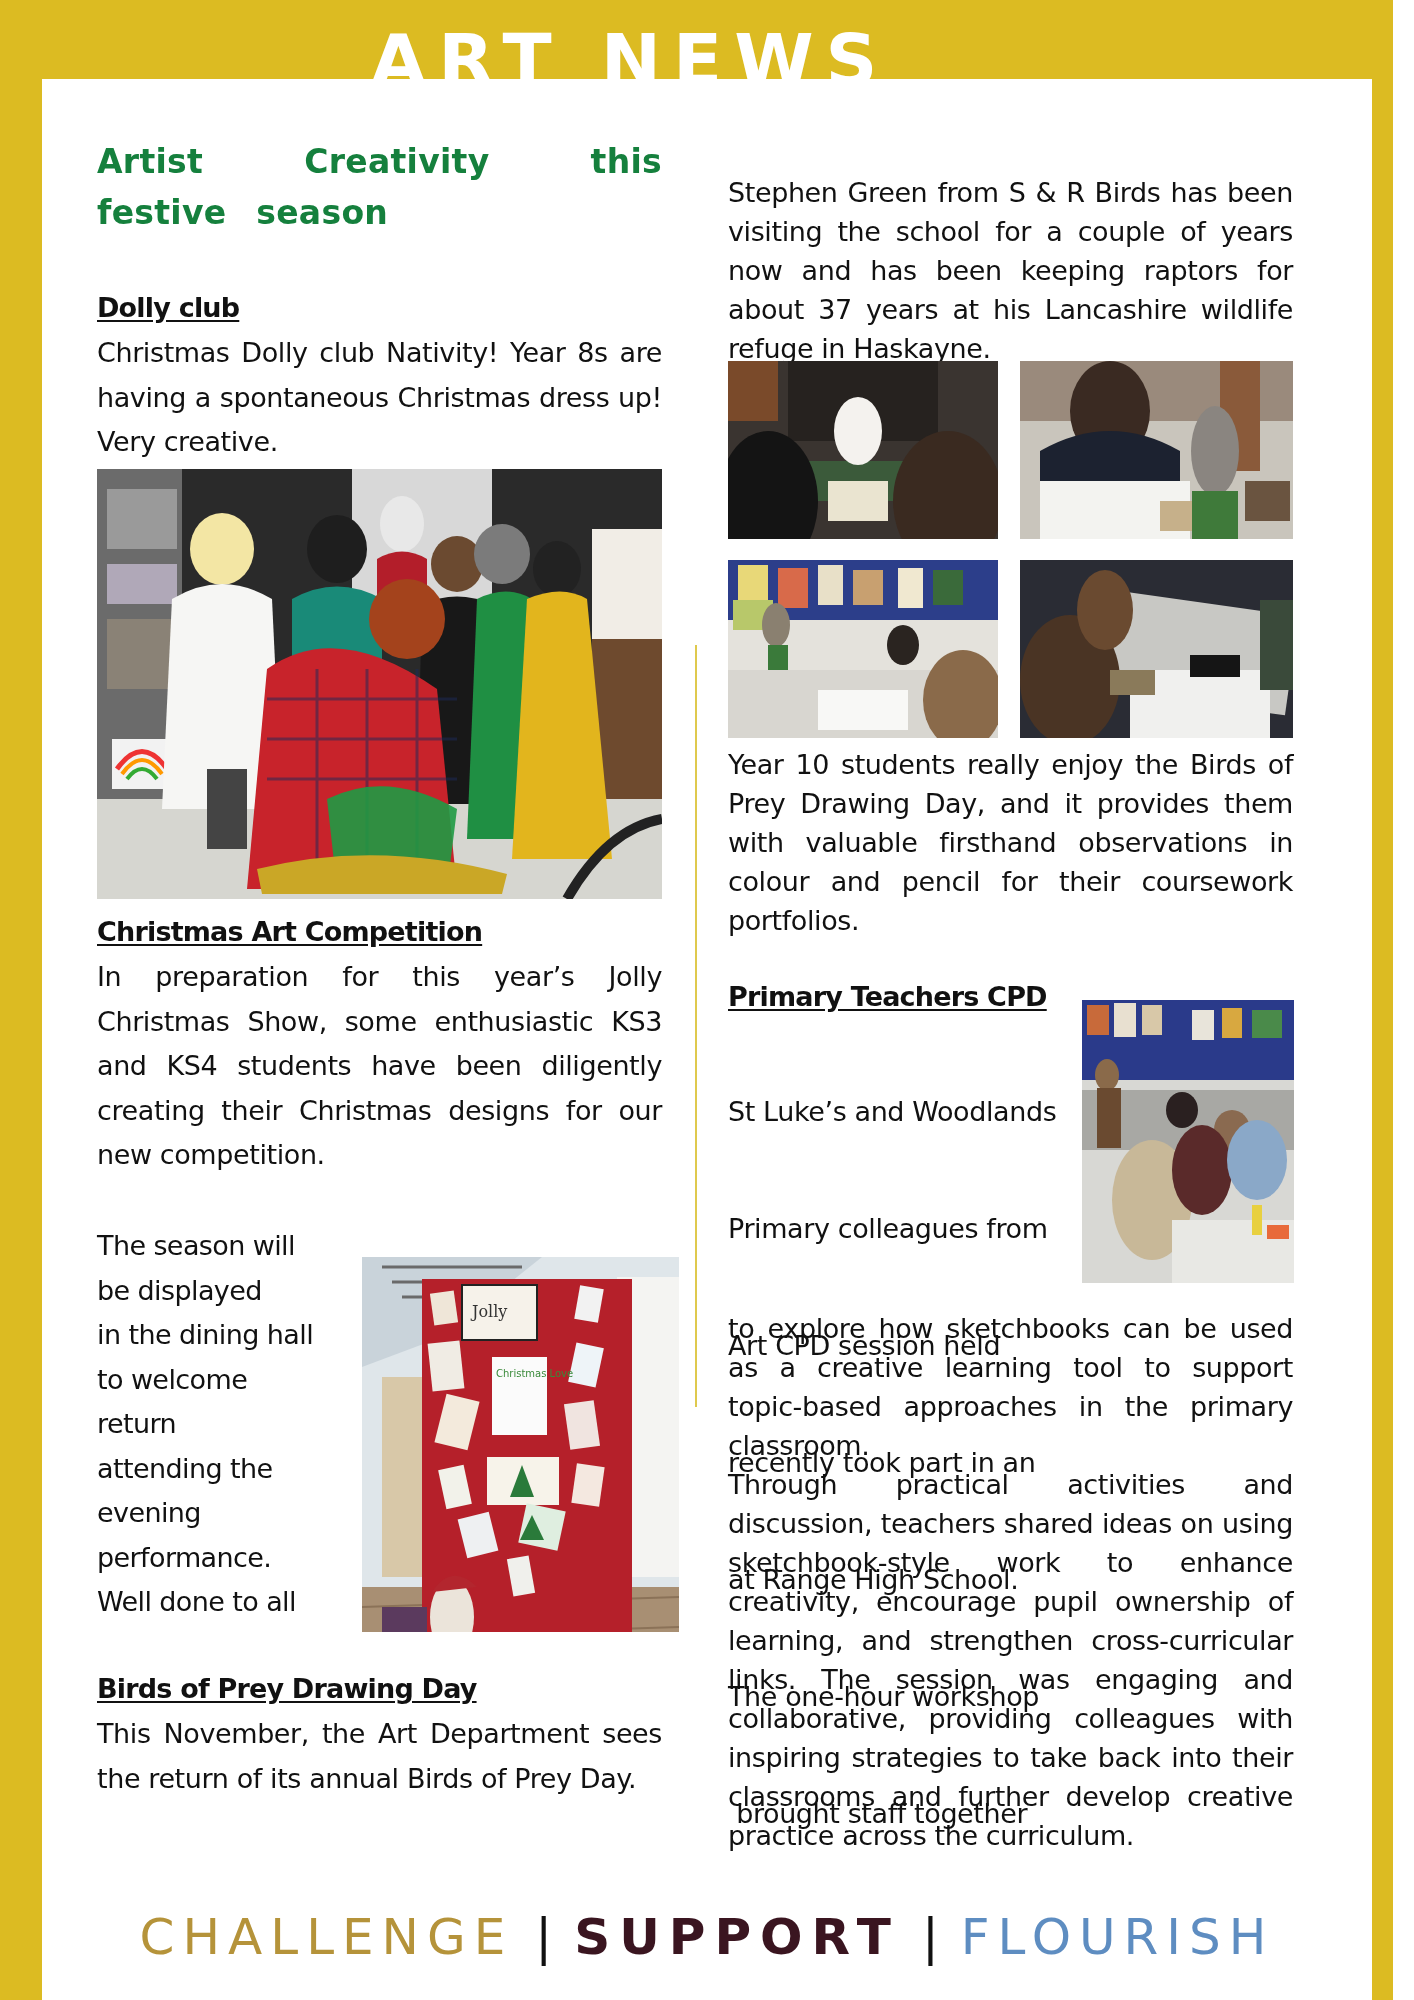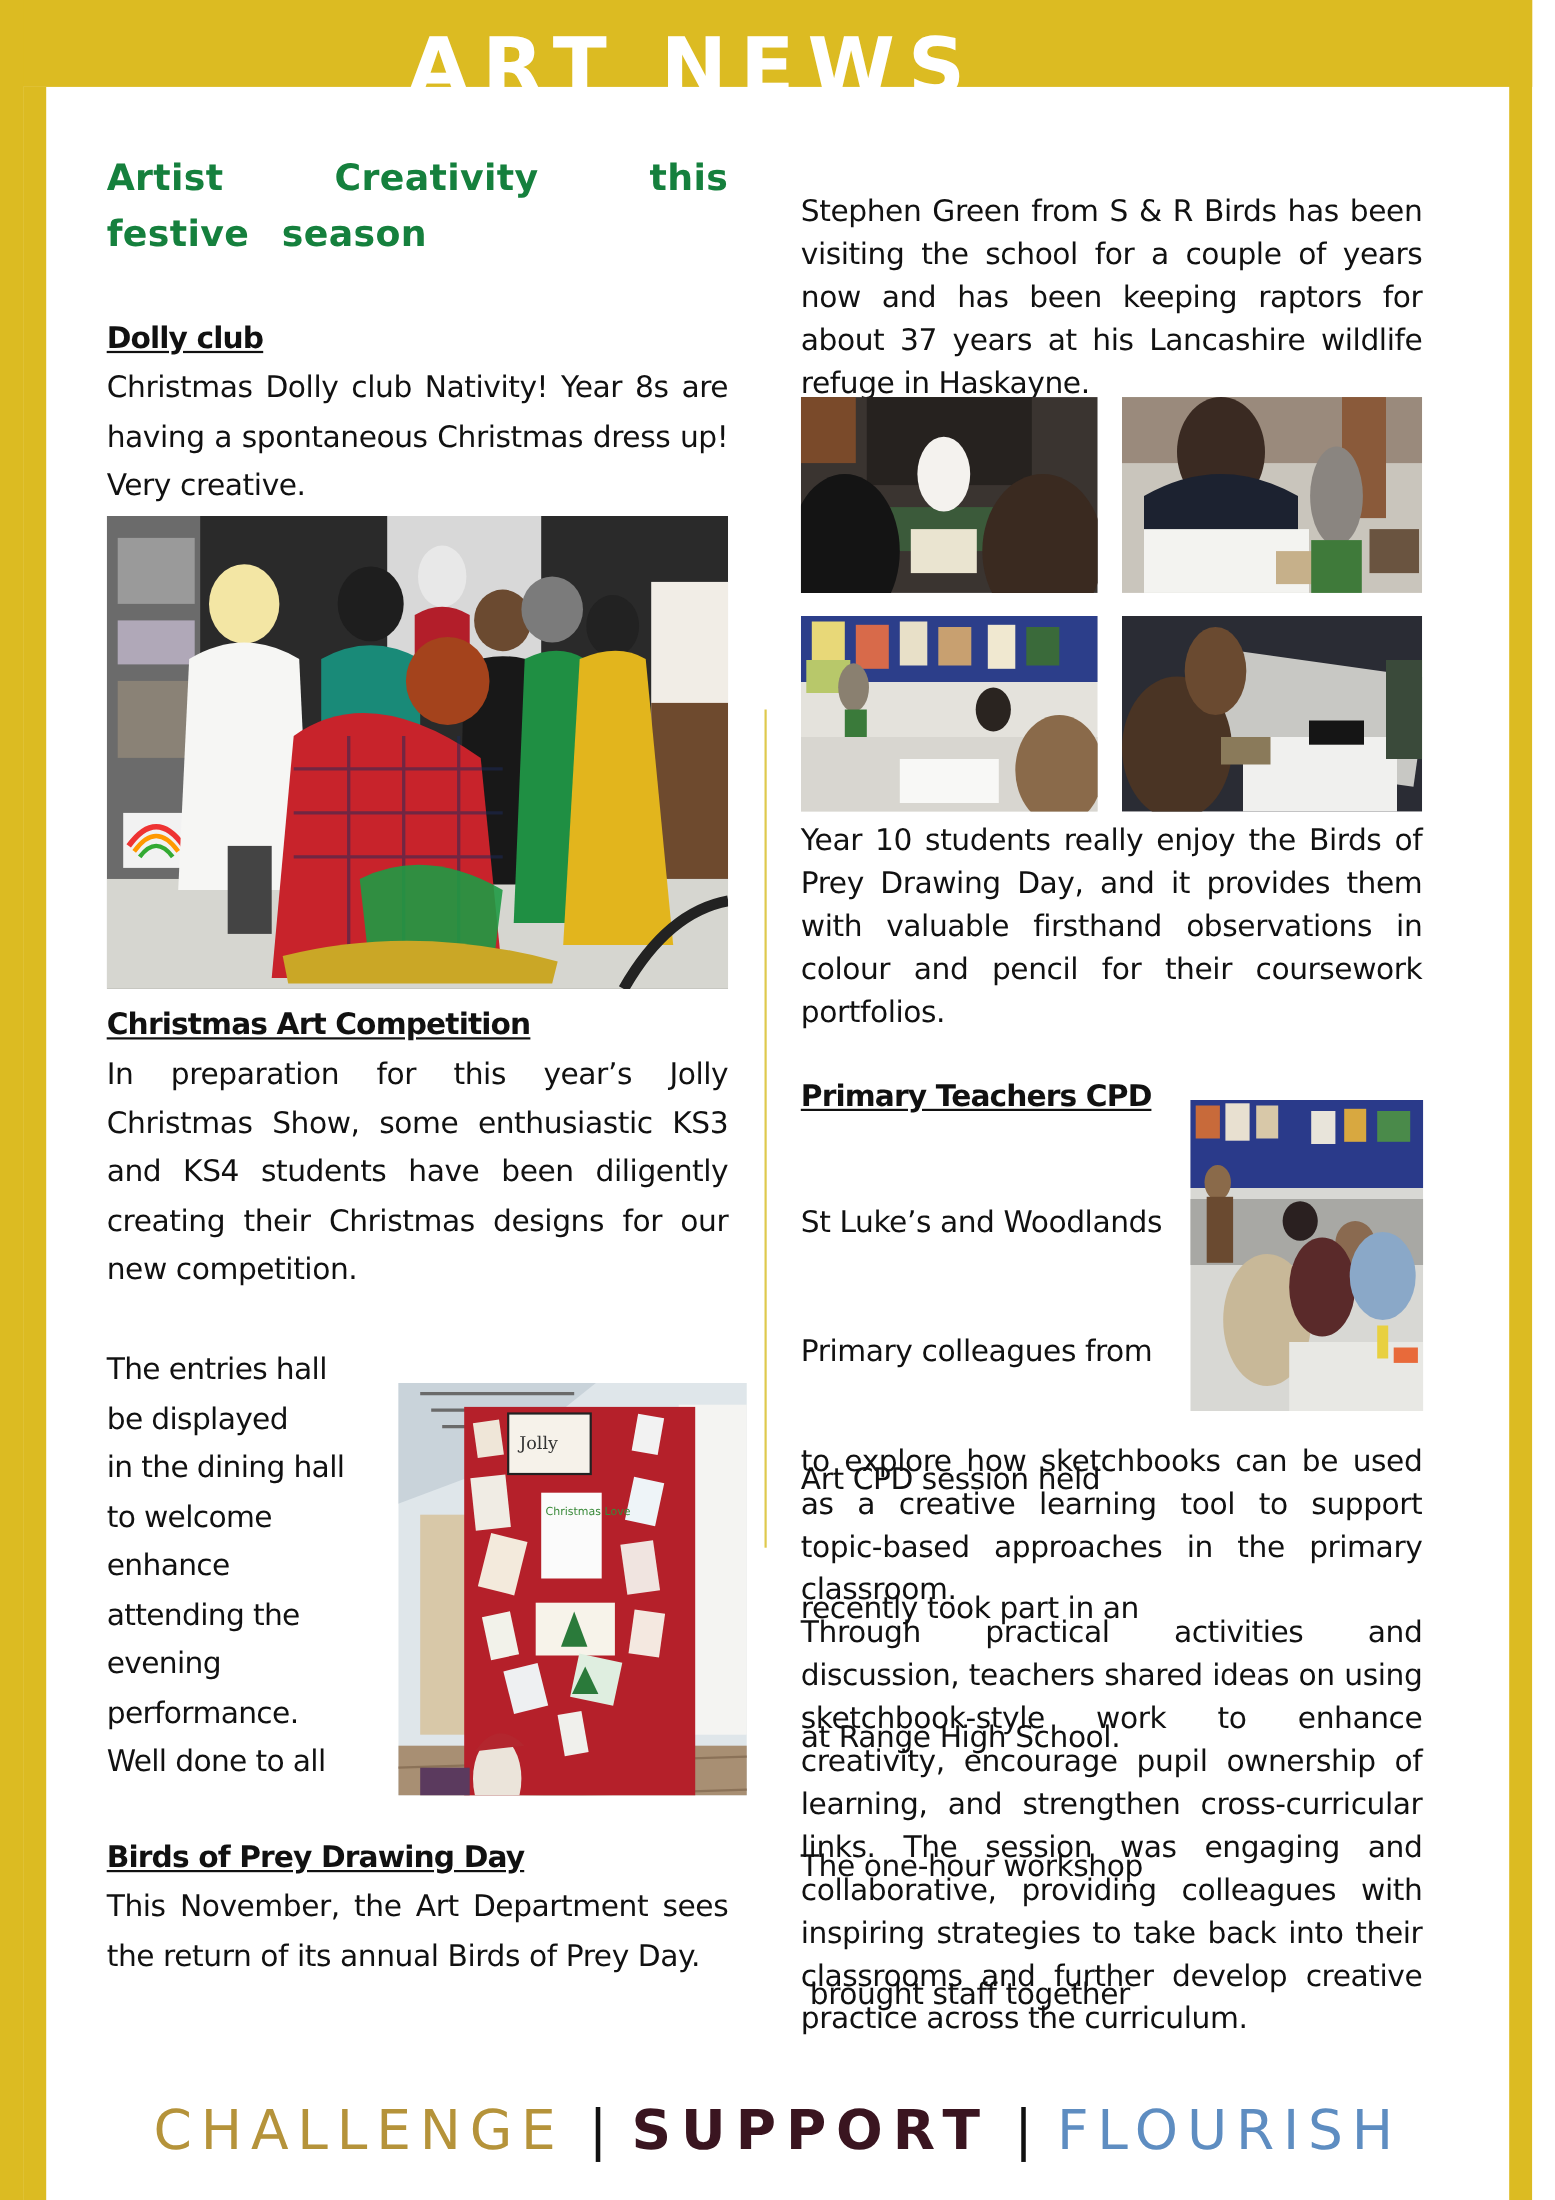--- a/index.html
+++ b/index.html
@@ -133,25 +133,25 @@
   </svg>
 </div>
 
 <div class="col col-left" style="top:916px;">
   <div class="sec-head">Christmas Art Competition</div>
   <div class="body-text" style="margin-top:8px;">In preparation for this year’s Jolly Christmas Show, some enthusiastic KS3 and KS4 students have been diligently creating their Christmas designs for our new competition.</div>
 </div>
 
 <div class="col" style="left:97px; top:1224px; width:240px;">
   <div class="body-text" style="text-align:left; letter-spacing:-0.6px;">
-    <div>The entries hall</div>
+    <div>The season will</div>
     <div>be displayed</div>
     <div>in the dining hall</div>
     <div>to welcome</div>
-    <div>enhance</div>
+    <div>return</div>
     <div>attending the</div>
     <div>evening</div>
     <div>performance.</div>
     <div>Well done to all</div>
   </div>
 </div>
 
 <div class="photo" style="left:345px; top:1257px; width:317px; height:375px;margin-left:17px;">
   <svg width="317" height="425" viewBox="0 0 317 425">
     <rect width="317" height="425" fill="#dfe6ea"></rect>

